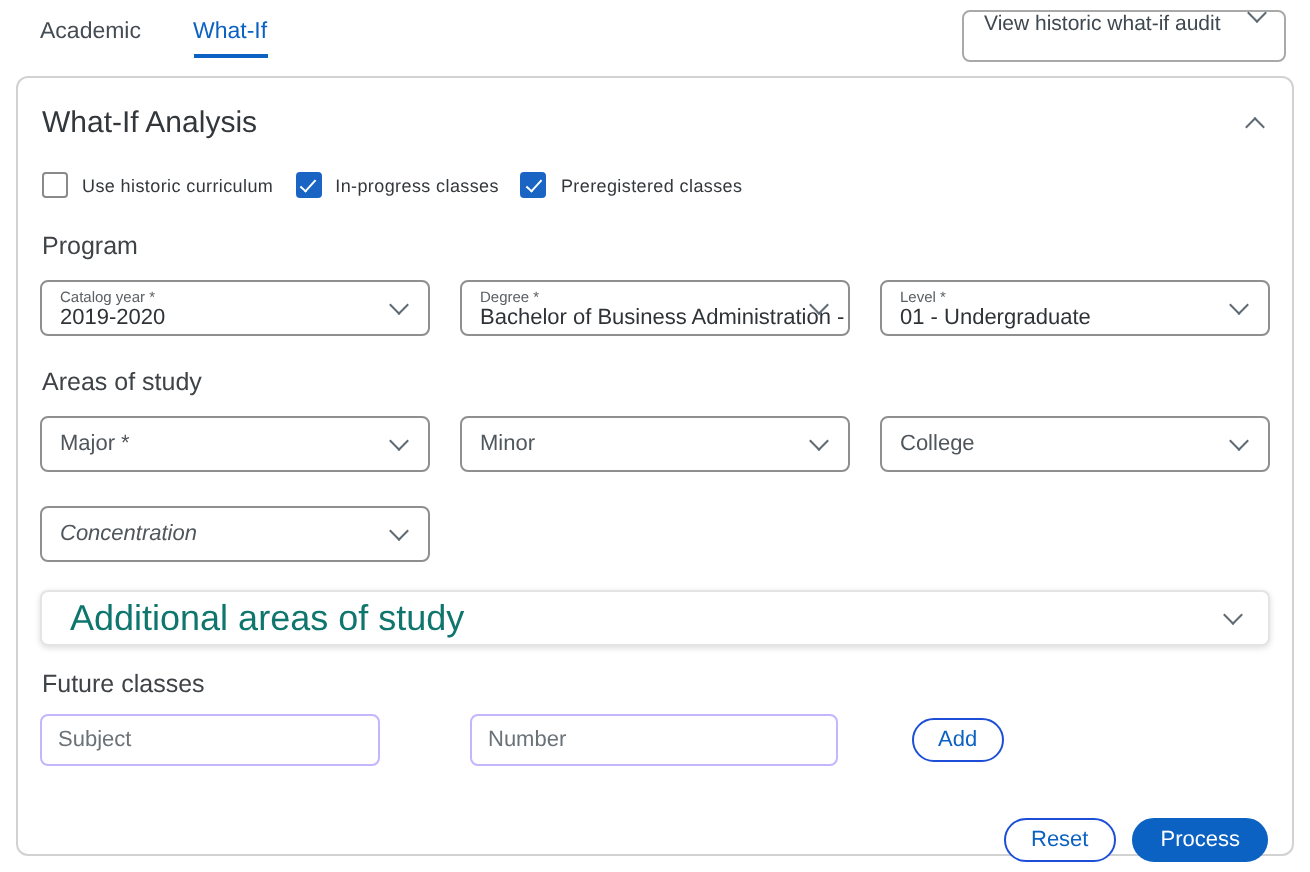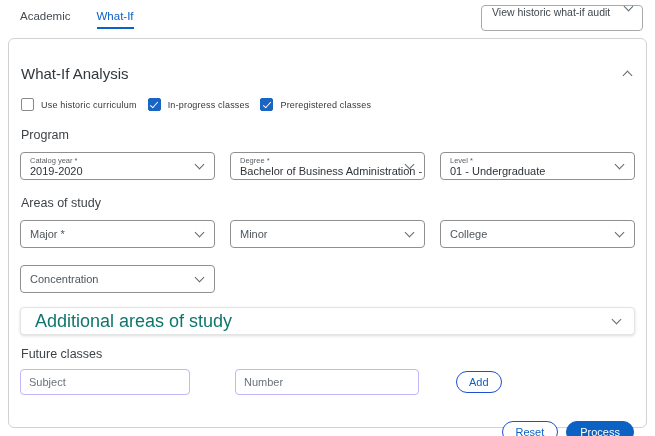--- a/index.html
+++ b/index.html
@@ -65,21 +65,21 @@
   }
   .chev.up { transform: rotate(-135deg); margin-top: 3px; }
 
   
   .card {
     margin: 8px 8px 0 8px;
     height: 390px;
     border: 1px solid #d2d2d2;
     border-radius: 6px;
     background: #fff;
-    padding: 24px 11px 0 11px;
+    padding: 12px 11px 0 11px;
     position: relative;
   }
   .card-header {
     display: flex;
     align-items: center;
     justify-content: space-between;
     padding: 2px 4px 0 1px;
   }
   .card-title { font-size: 15px; color: #32373c; font-weight: 400; }
 
@@ -145,21 +145,21 @@
     display: block;
     font-size: 11px;
     line-height: 13px;
     color: #2f3337;
     white-space: nowrap;
   }
   .select-box.empty { display: flex; align-items: center; padding-top: 0; }
   .select-box.empty .select-label { font-size: 11px; line-height: 13px; color: #4f565c; }
 
   .single-select-row { display: flex; margin-top: 17px; }
-  .single-select-row .select-box { flex: none; width: 195px; }
+  .single-select-row .select-box { flex: none; width: 195px; font-style: italic; }
 
   
   .accordion {
     margin-top: 14px;
     height: 28px;
     border: 1px solid #e4e4e4;
     border-radius: 4px;
     box-shadow: 0 1px 3px rgba(0,0,0,.14);
     display: flex;
     align-items: center;

